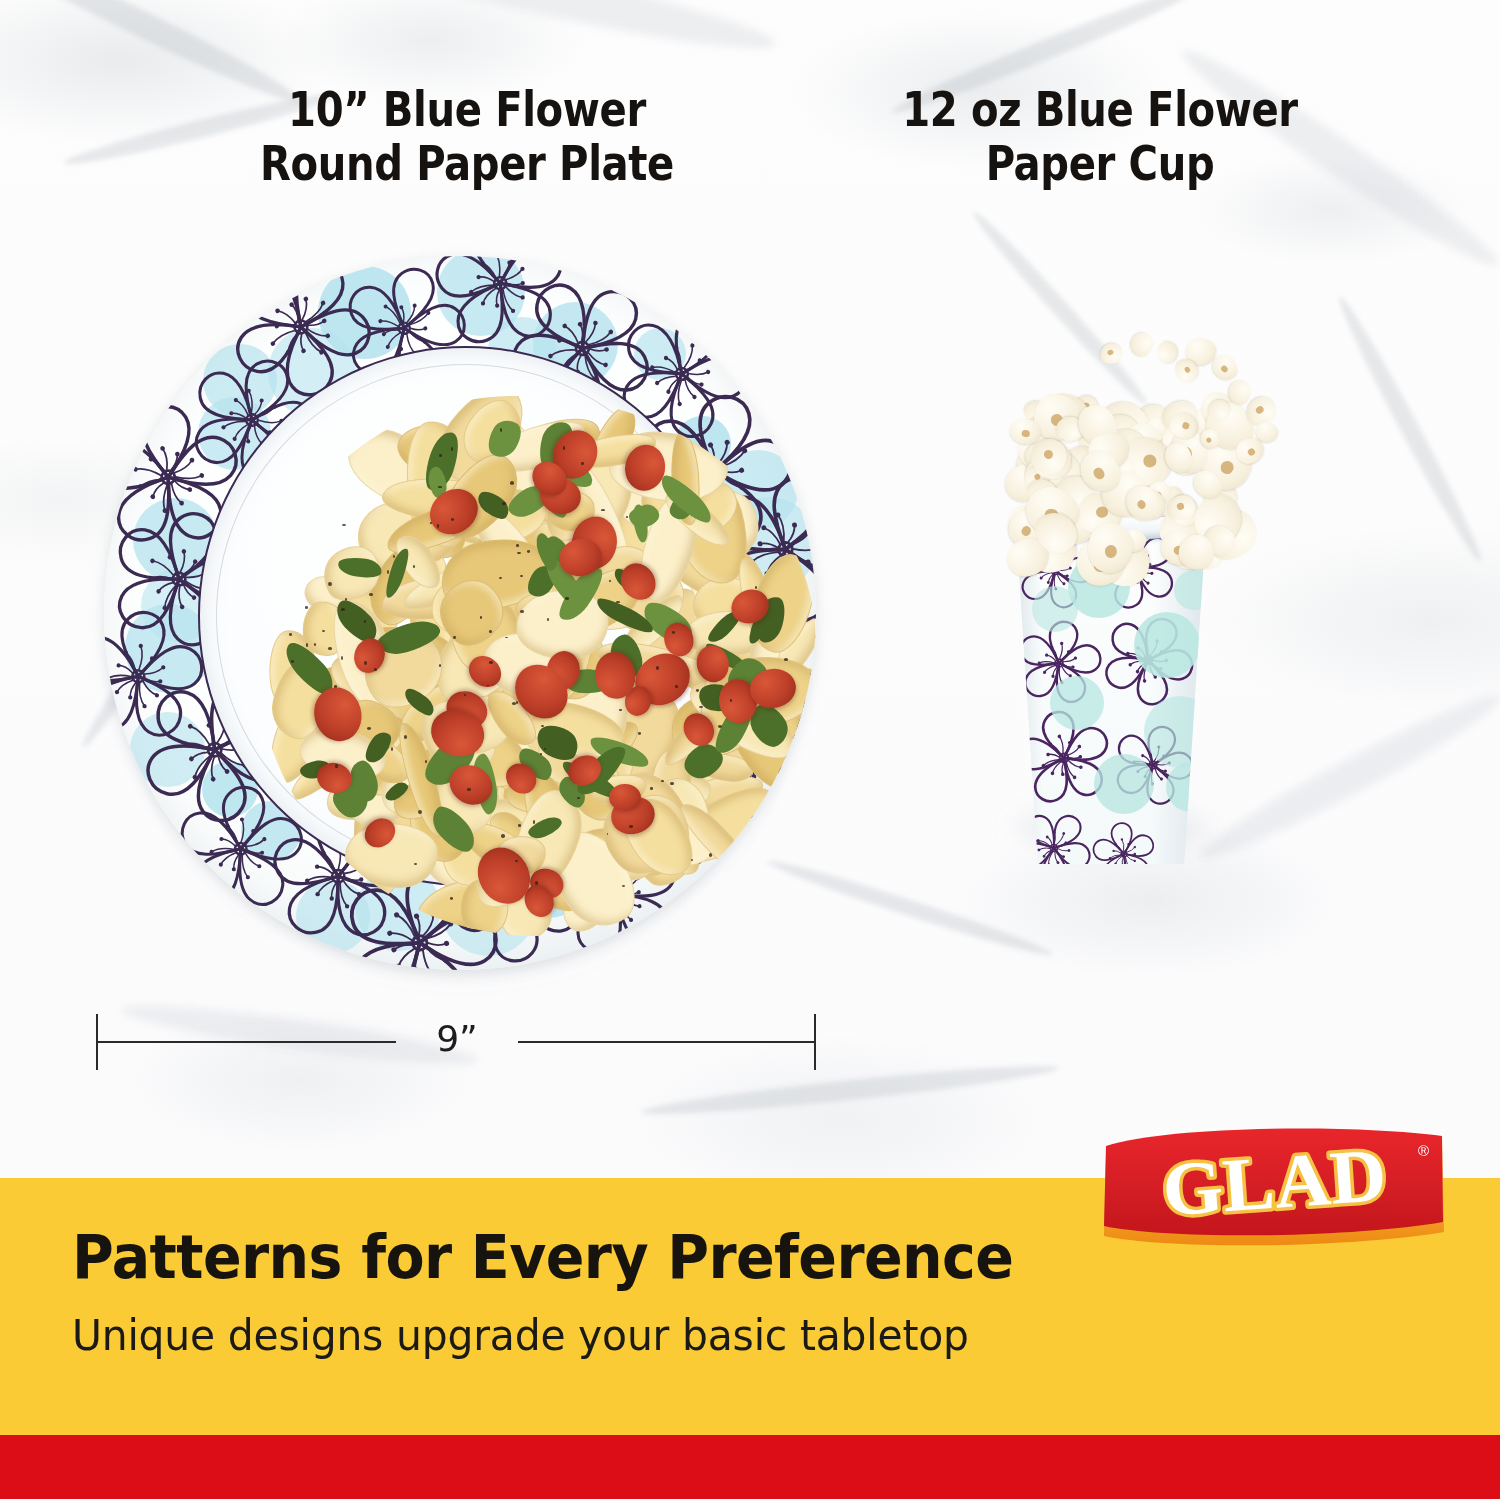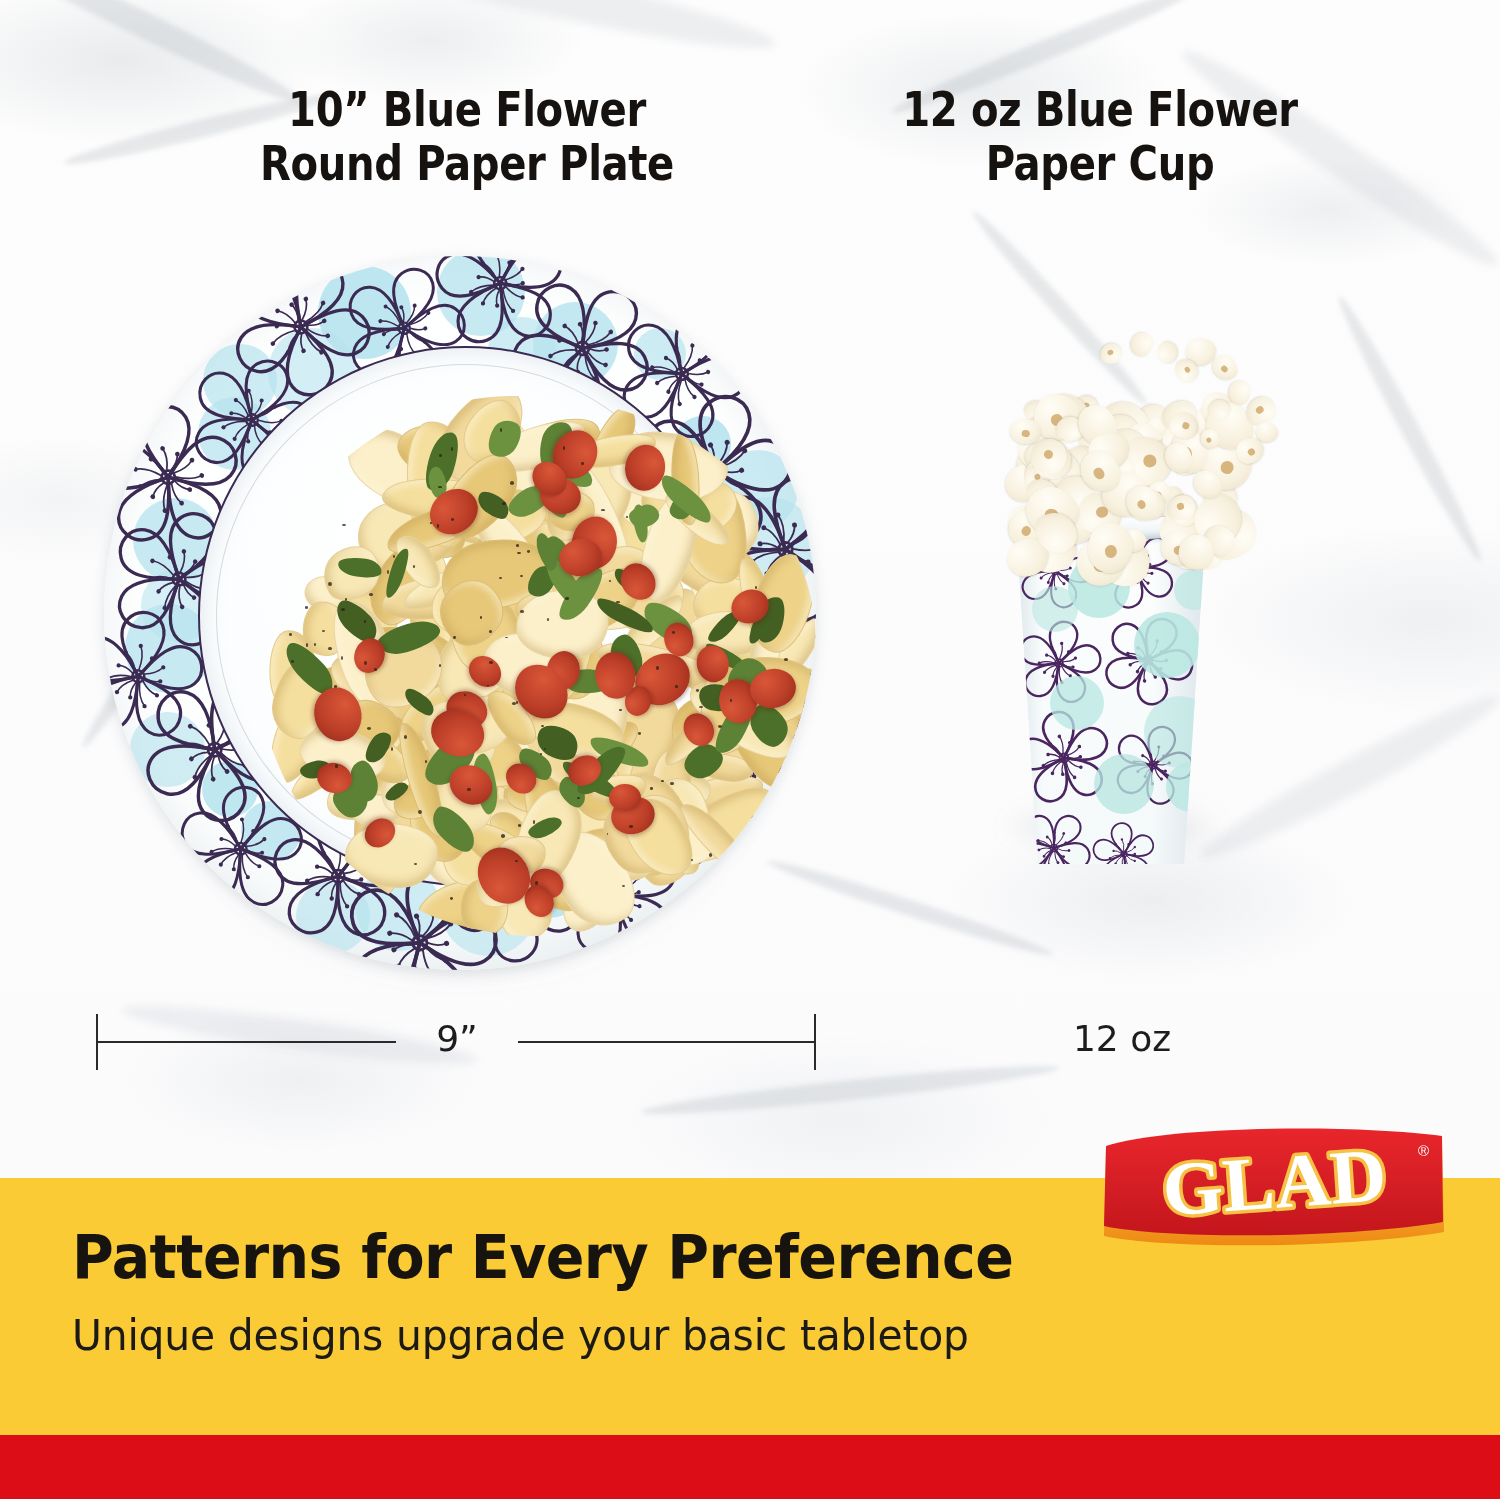--- a/index.html
+++ b/index.html
@@ -1700,21 +1700,20 @@
   </div>
 
   <div class="dim-line">
     <div class="dim-cap" style="left:0;"></div>
     <div class="dim-cap" style="left:718px;"></div>
     <div class="dim-rule" style="left:0; width:300px;"></div>
     <div class="dim-rule" style="left:422px; width:297px;"></div>
     <div class="dim-label">9”</div>
   </div>
 
-  <div id="cup-size-label">12 oz</div>
 
   <div class="band-yellow"></div>
   <div class="band-red"></div>
 
   <div id="banner-title">Patterns for Every Preference</div>
   <div id="banner-sub">Unique designs upgrade your basic tabletop</div>
 
   <div class="glad">
     <svg viewBox="0 0 346 124" width="346" height="124">
       <defs>

